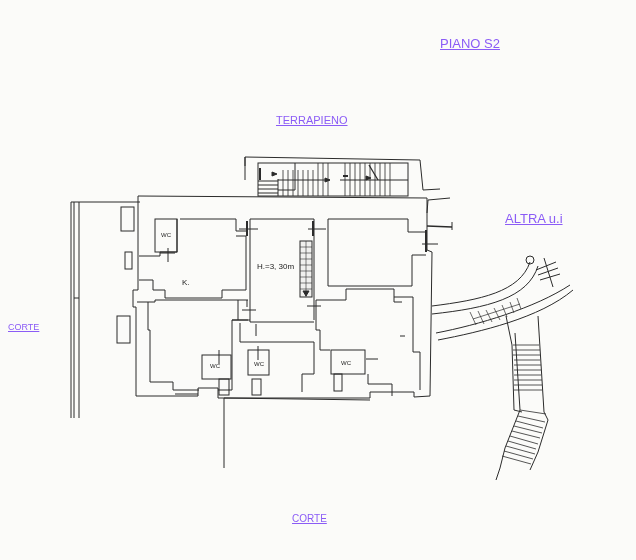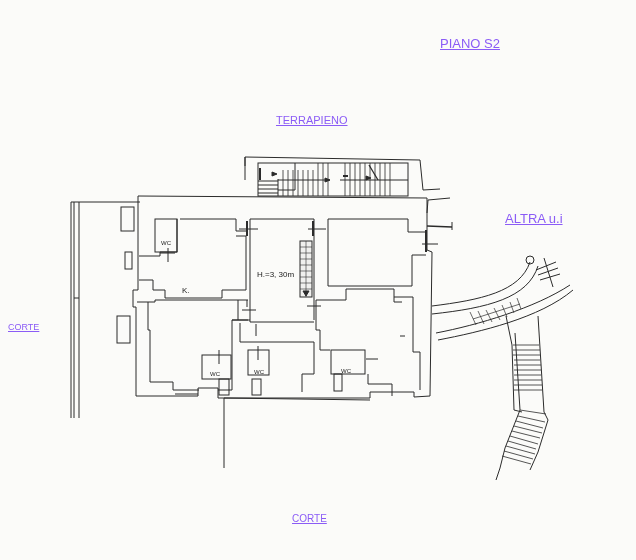--- a/index.html
+++ b/index.html
@@ -14,21 +14,21 @@
       color: #8b5cf6;
       font-family: "Liberation Sans", sans-serif;
       white-space: nowrap;
       text-decoration: underline;
     }
     .title { left: 440px; top: 36px; font-size: 13px; }
     .lbl-terrapieno { left: 276px; top: 114px; font-size: 11px; }
     .lbl-altra { left: 505px; top: 211px; font-size: 13px; }
     .lbl-corte-left { left: 8px; top: 322px; font-size: 9px; }
     .lbl-corte-bottom { left: 292px; top: 513px; font-size: 10px; }
-    .room-lbl { position: absolute; font-size: 6px; color: #222; font-family: "Liberation Sans", sans-serif; margin-top: 8px; }
+    .room-lbl { position: absolute; font-size: 6px; color: #222; font-family: "Liberation Sans", sans-serif; }
     .room-lbl.k { font-size: 8px; }
     .room-lbl.h { font-size: 8px; }
     svg.plan { position: absolute; left: 0; top: 0; }
   </style>
 </head>
 <body>
 
 <svg class="plan" width="636" height="560" viewBox="0 0 636 560" fill="none" stroke="#2b2b2b" stroke-width="1">
 
   <g>

